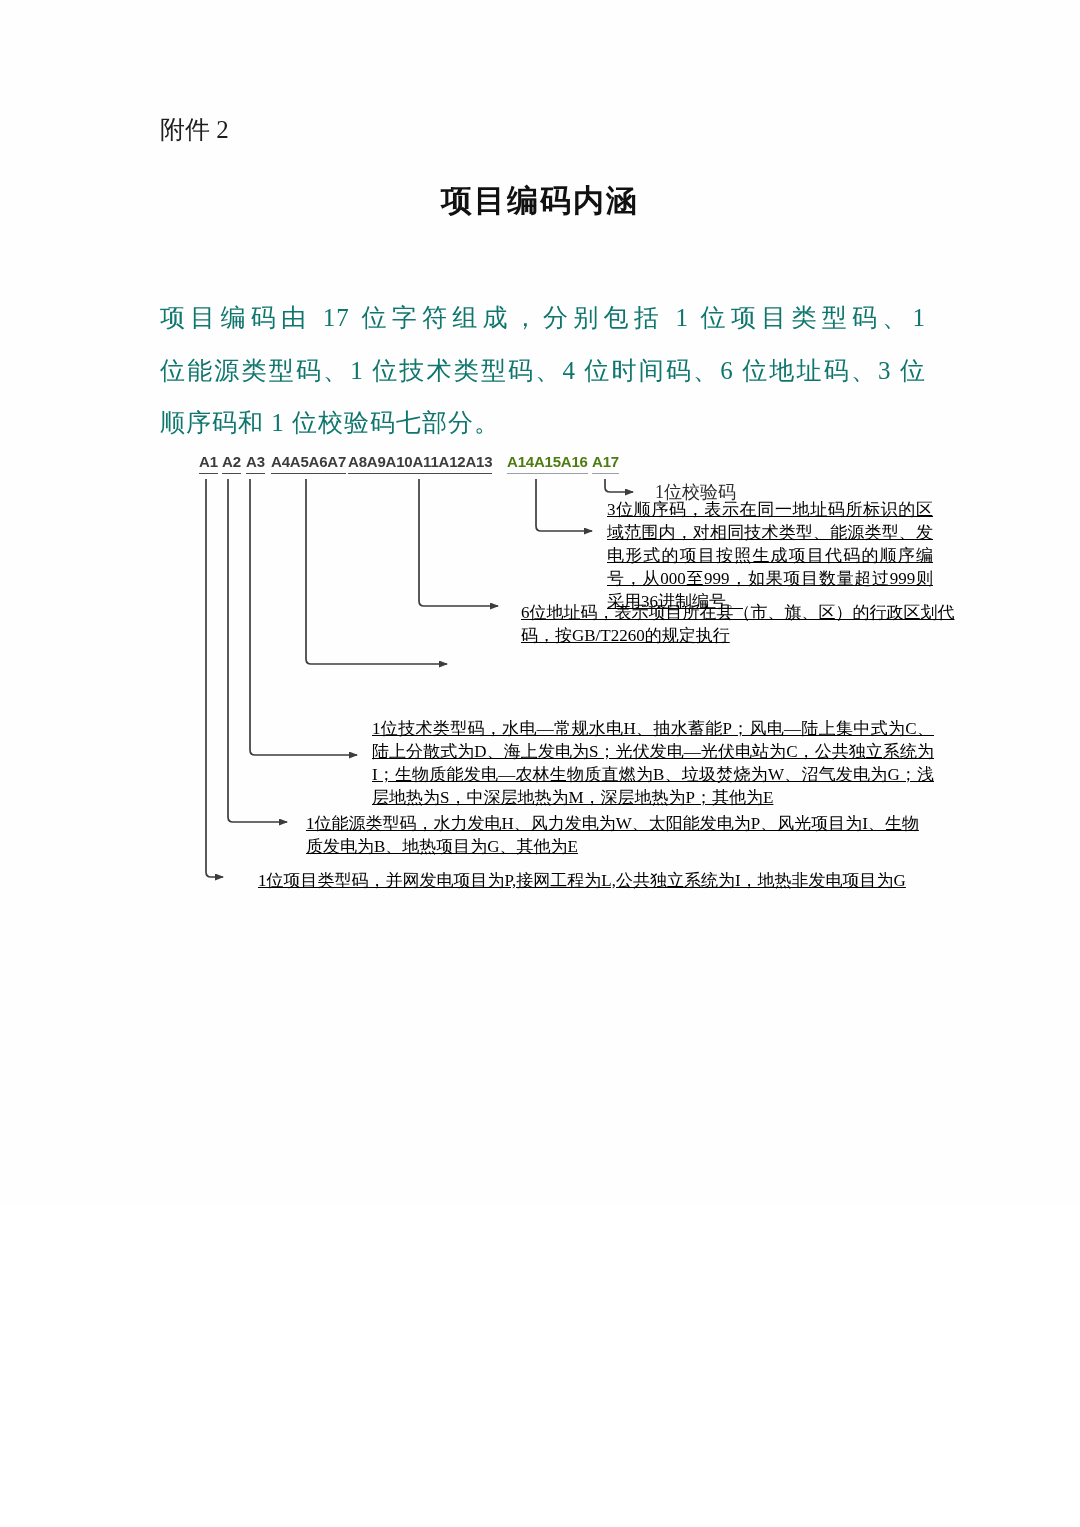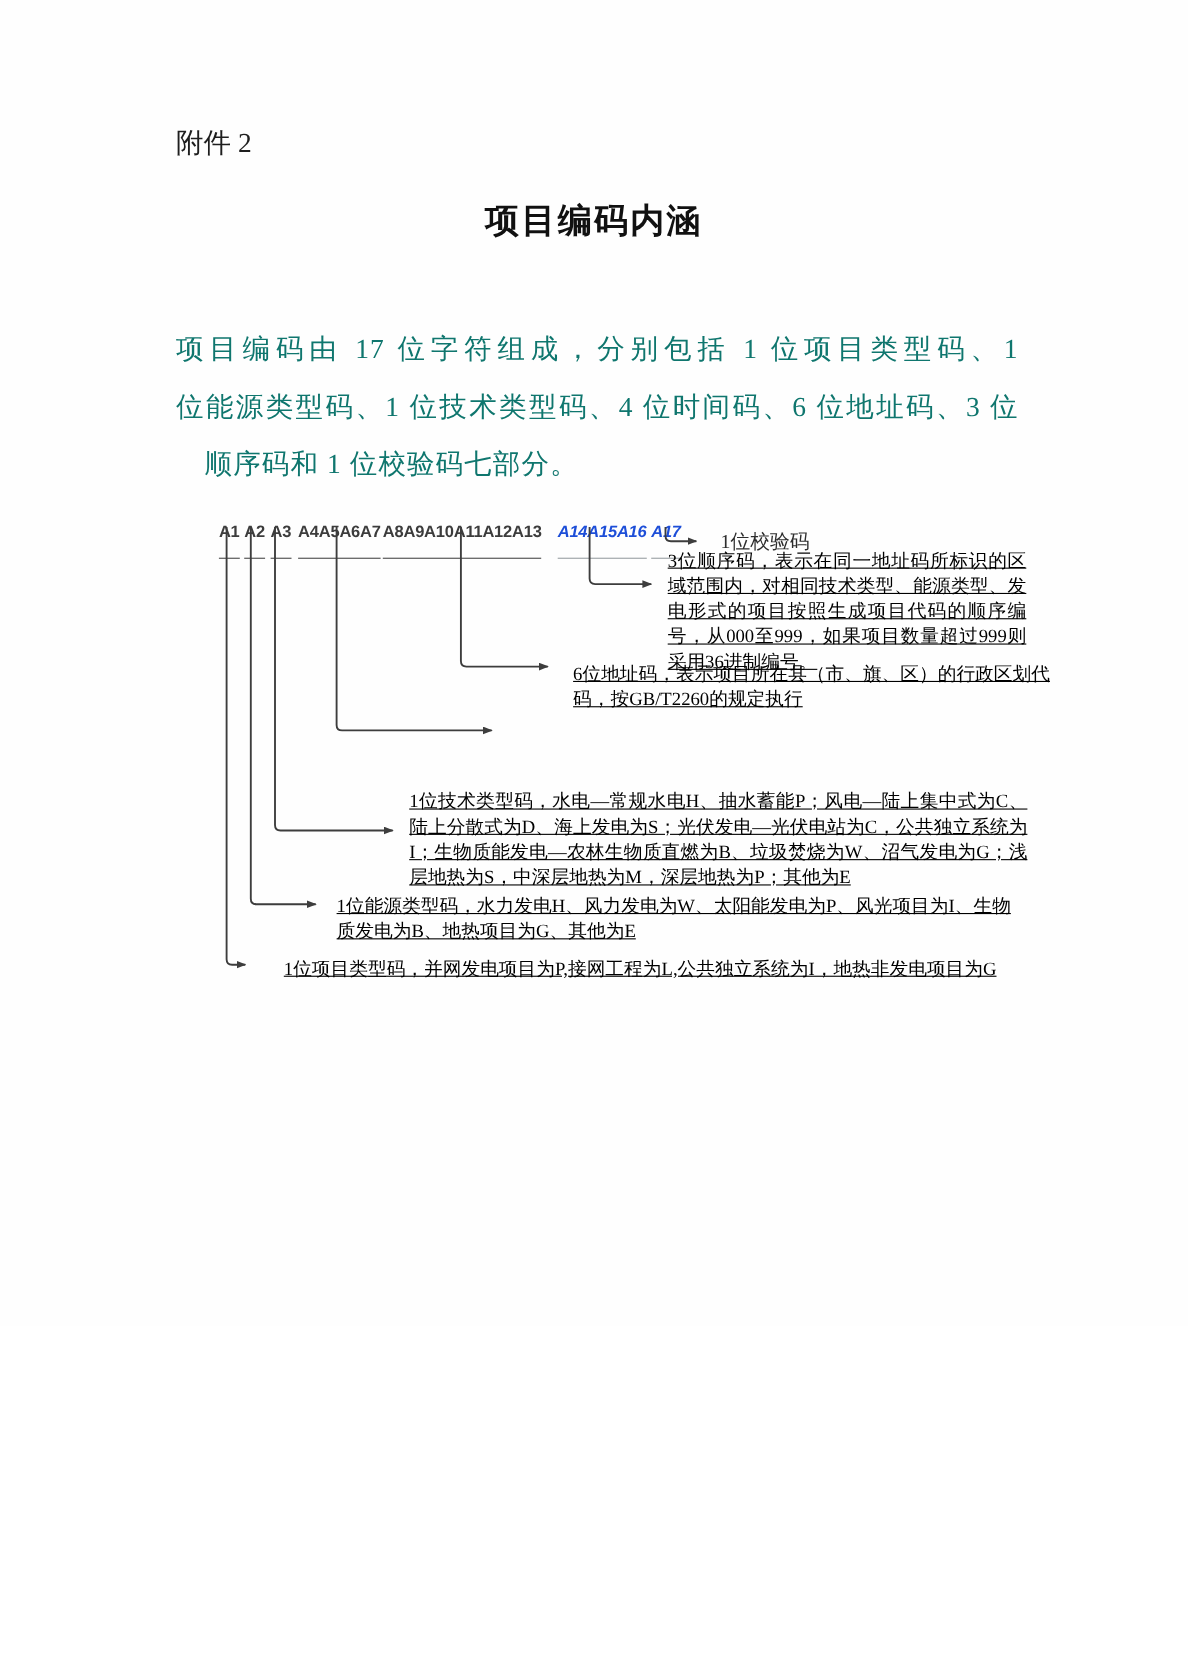--- a/index.html
+++ b/index.html
@@ -17,30 +17,30 @@
     position:absolute; left:0; top:180px; width:1080px;
     text-align:center; font-size:31px; font-weight:bold; color:#111;
     letter-spacing:2px;
   }
   .intro {
     position:absolute; left:160px; top:292px; width:766px;
     font-size:25px; line-height:52.5px; color:#0f766e; letter-spacing:1px;
   }
   .intro .ln { text-align:justify; text-align-last:justify; white-space:nowrap; }
   .intro .ln.first { text-indent:0; }
-  .intro .ln.last { text-align-last:left;margin-left:26px; }
+  .intro .ln.last { text-align-last:left; }
   
   .seg {
-    position:absolute; top:475px;
+    position:absolute; top:453px;
     font-family:"Liberation Sans","DejaVu Sans",sans-serif;
     font-size:15px; font-weight:700; letter-spacing:-0.2px;
-    color:#3c3c3c; border-bottom:1.6px solid #4a4a4a; padding-bottom:15px;
+    color:#3c3c3c; border-bottom:1.6px solid #4a4a4a; padding-bottom:3px;
     white-space:nowrap;
   }
-  .seg.muted { color:#1d4ed8; border-bottom-color:#9aa0a4;font-style:italic; }
+  .seg.muted { color:#4d7c0f; border-bottom-color:#9aa0a4; }
   
   .connectors { position:absolute; left:0; top:0; width:1080px; height:1527px; pointer-events:none; }
   
   .note {
     position:absolute; font-size:17px; line-height:23px; color:#000000;
     text-align:justify;
     text-decoration:underline;
   }
   .note.single { white-space:nowrap; text-align:left;margin-left:20px; }
   .check-label { position:absolute; left:655px; top:480px; font-size:18px; color:#2d2d2d; white-space:nowrap; }

